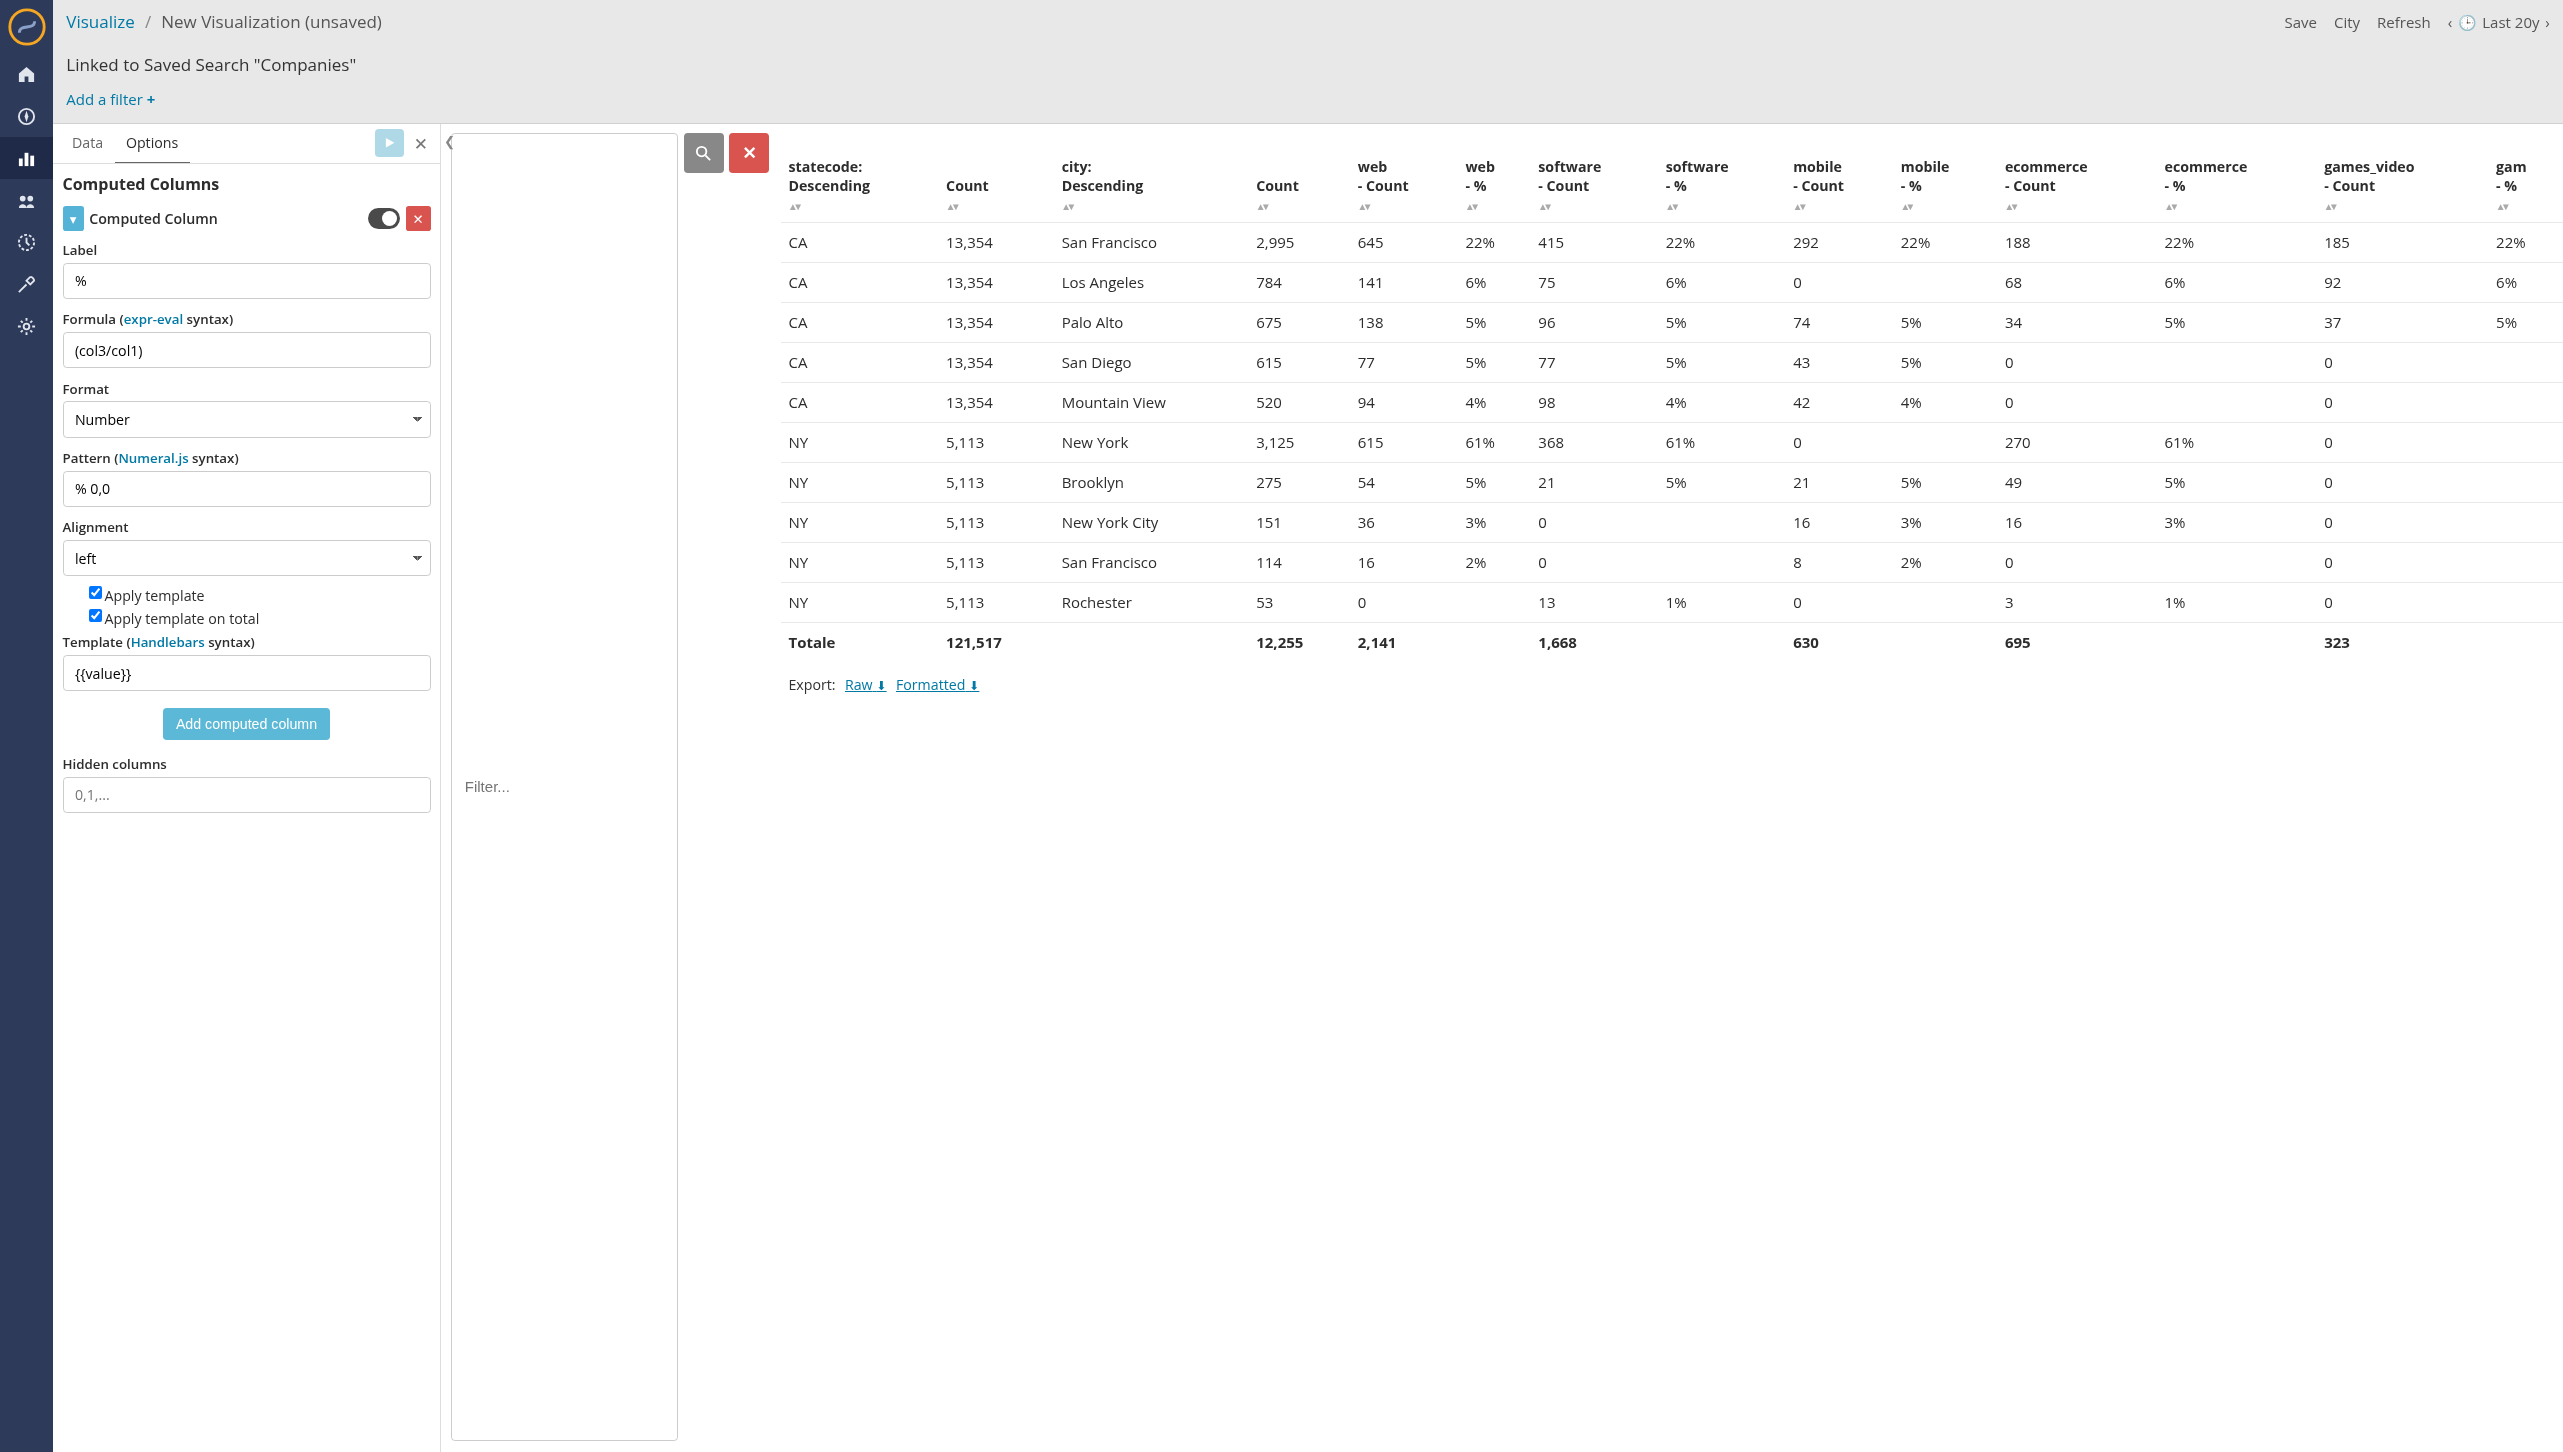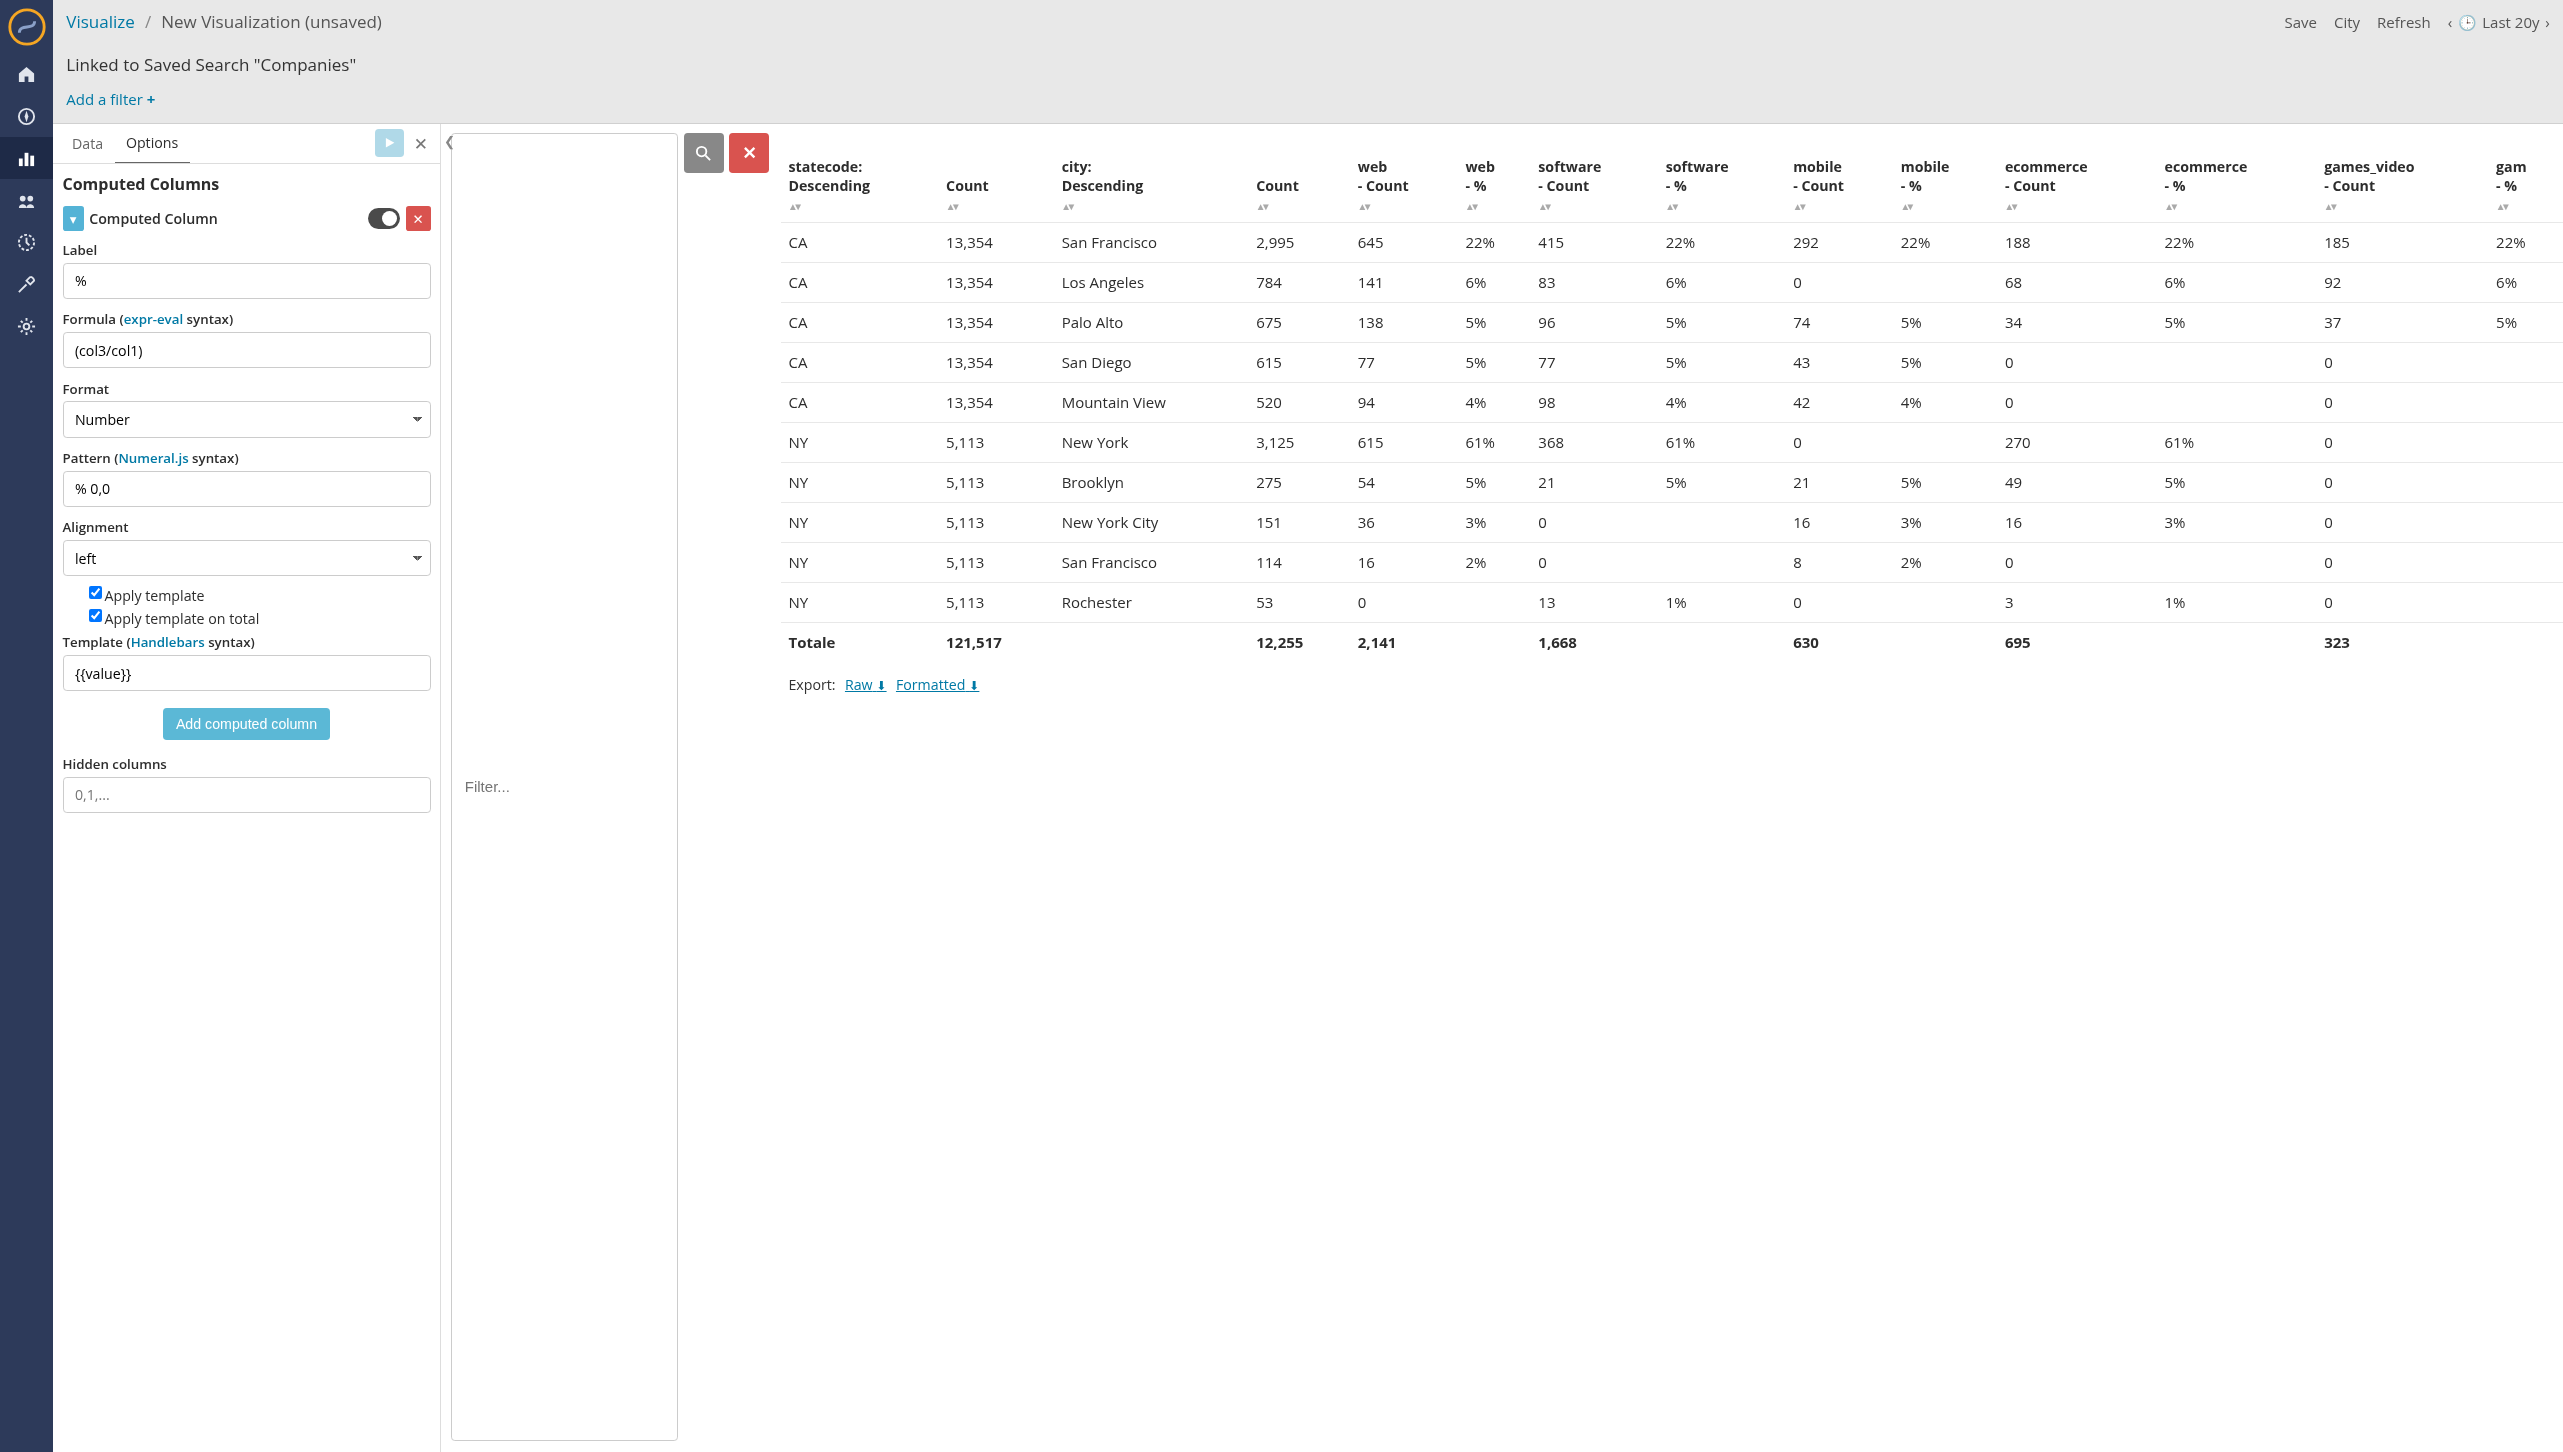--- a/index.html
+++ b/index.html
@@ -29,21 +29,21 @@
 .addfilter { padding: 0 0 13.3px 0; }
 .addfilter a { color: #0079a5; text-decoration: none; font-size: 15px; }
 .plus { font-weight: bold; }
 
 
 .body { flex: 1; display: flex; min-height: 0; }
 
 
 .config { width: 388px; background: #fff; display: flex; flex-direction: column; border-right: 0.9px solid #ddd; position: relative; }
 .search-bar { background: #d0d0d0; padding: 9.5px 11.4px; font-weight: 600; font-size: 15px; color: #333; }
-.tabs { display: flex; align-items: center; border-bottom: 0.9px solid #ddd; padding: 0 7.6px; background: #fff; position: relative; }
+.tabs { display: flex; border-bottom: 0.9px solid #ddd; padding: 0 7.6px; background: #fff; position: relative; }
 .tab { padding: 9.5px 11.4px; color: #666; cursor: pointer; font-size: 14.2px; }
 .tab.active { color: #2d2d2d; border-bottom: 1.9px solid #666; }
 .tab-actions { margin-left: auto; display: flex; gap: 5.7px; align-items: center; }
 .play-btn { background: #b0d9e8; border: none; width: 28.4px; height: 28.4px; border-radius: 3.8px; display: flex; align-items: center; justify-content: center; cursor: pointer; }
 .close-tab { width: 23px; height: 23px; display: flex; align-items: center; justify-content: center; cursor: pointer; color: #777; font-size: 17px; }
 .config-body { flex: 1; overflow-y: auto; padding: 0; }
 .section-header { font-weight: 700; font-size: 16px; padding: 9.5px 9.5px 5.7px 9.5px; color: #2d2d2d; }
 .cc-row { display: flex; align-items: center; gap: 5.7px; padding: 5.7px 9.5px; }
 .toggle-btn { width: 21px; height: 25px; background: #54b3d6; border-radius: 2.8px; display: flex; align-items: center; justify-content: center; color: #fff; cursor: pointer; }
 .cc-title { font-weight: 600; flex: 1; font-size: 14.2px; }
@@ -273,21 +273,21 @@
                   <td>185</td>
                   <td>22%</td>
                 </tr>
                 <tr>
                   <td>CA</td>
                   <td>13,354</td>
                   <td>Los Angeles</td>
                   <td>784</td>
                   <td>141</td>
                   <td>6%</td>
-                  <td>83</td>
+                  <td>75</td>
                   <td>6%</td>
                   <td>0</td>
                   <td></td>
                   <td>68</td>
                   <td>6%</td>
                   <td>92</td>
                   <td>6%</td>
                 </tr>
                 <tr>
                   <td>CA</td>

